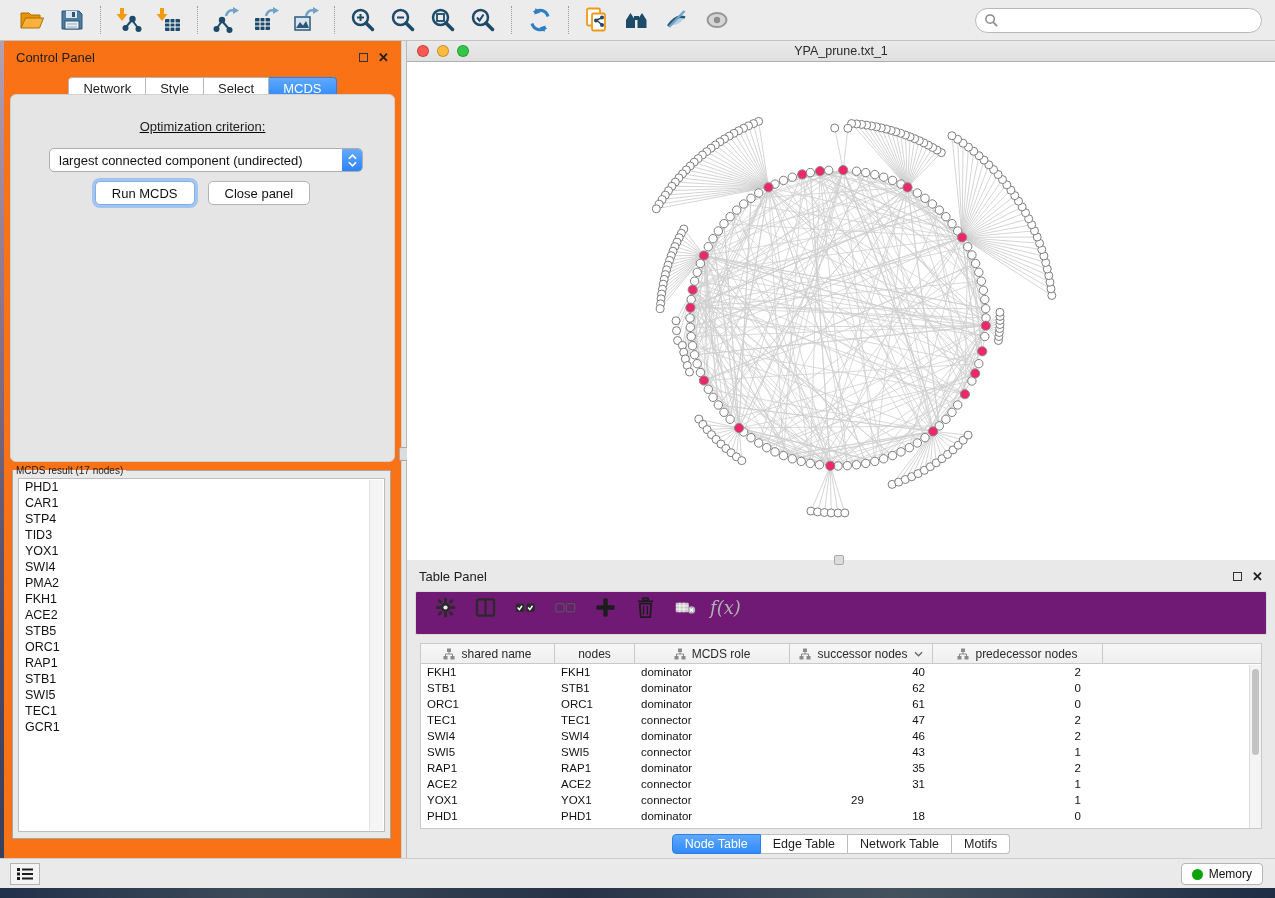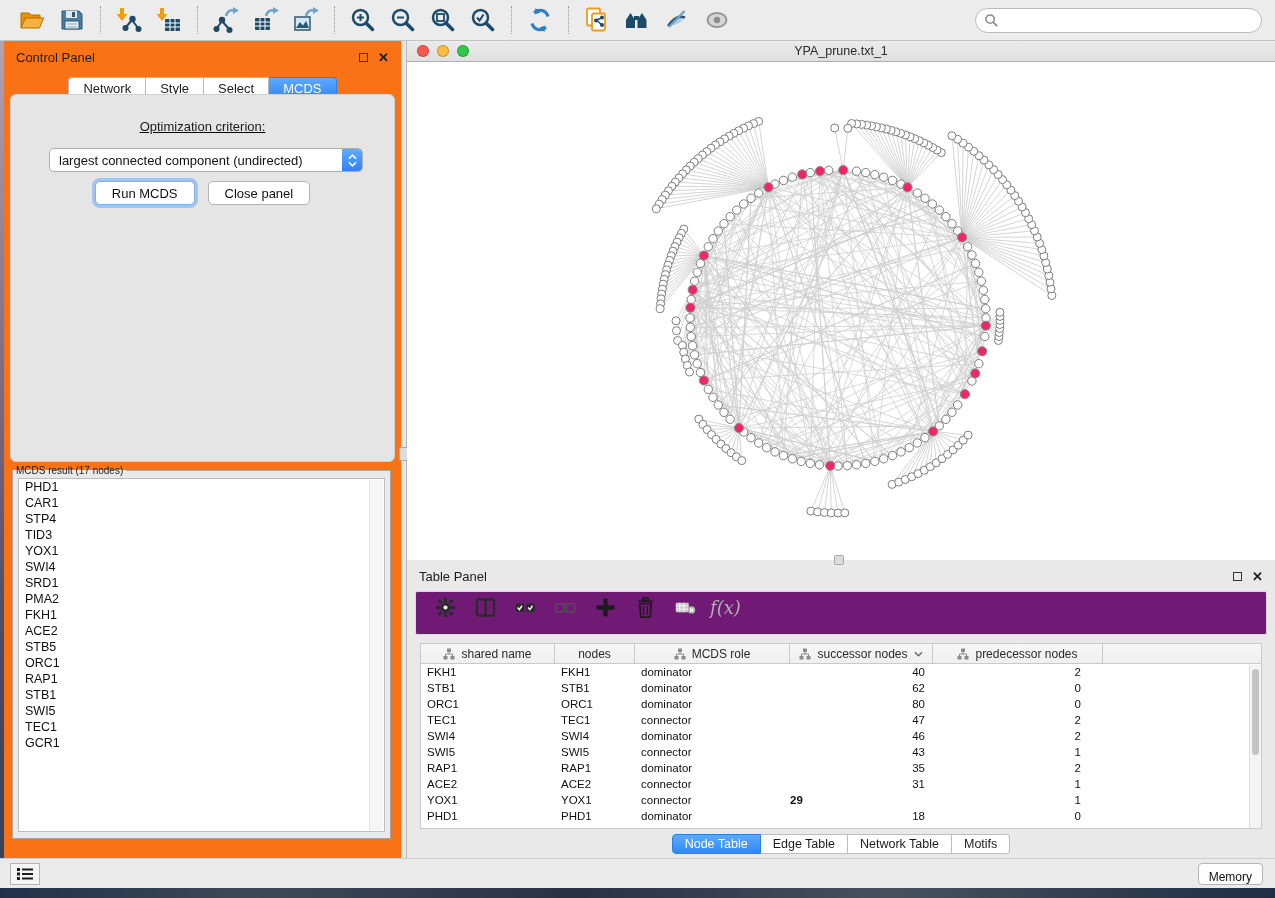--- a/index.html
+++ b/index.html
@@ -115,21 +115,21 @@
   .h-handle { position:absolute; left:427px; top:-5px; width:10px; height:10px;
     background:#dcdcdc; border:1px solid #aaa; border-radius:2px; cursor:row-resize; }
 
   
   .status-bar { position:absolute; left:0; top:858px; width:1275px; height:30px;
     background:#eaeaea; border-top:1px solid #cdcdcd; }
   .list-btn { position:absolute; left:10px; top:4px; width:30px; height:22px;
     background:#f4f4f4; border:1px solid #b5b5b5; display:flex; align-items:center; justify-content:center; cursor:pointer; }
   .memory-btn { position:absolute; right:12px; top:4px; height:22px; padding:0 10px;
     background:#fdfdfd; border:1px solid #b5b5b5; border-radius:4px;
-    display:flex; align-items:center; gap:6px; font-size:12px; color:#111; cursor:pointer;flex-direction:column; }
+    display:flex; align-items:center; gap:6px; font-size:12px; color:#111; cursor:pointer; }
   .mem-dot { width:11px; height:11px; border-radius:50%; }
 </style>
 </head>
 <body>
 
 <div class="screen">
 
   <div class="toolbar">
     <button class="tb">
       <svg viewBox="0 0 26 26">
@@ -316,21 +316,20 @@
     <fieldset class="mcds-fieldset">
       <legend>MCDS result (17 nodes)</legend>
       <div class="mcds-list">
         <div id="mcds-items">
             <div class="mcds-item">PHD1</div>
             <div class="mcds-item">CAR1</div>
             <div class="mcds-item">STP4</div>
             <div class="mcds-item">TID3</div>
             <div class="mcds-item">YOX1</div>
             <div class="mcds-item">SWI4</div>
-            <div class="mcds-item">SRD1</div>
             <div class="mcds-item">PMA2</div>
             <div class="mcds-item">FKH1</div>
             <div class="mcds-item">ACE2</div>
             <div class="mcds-item">STB5</div>
             <div class="mcds-item">ORC1</div>
             <div class="mcds-item">RAP1</div>
             <div class="mcds-item">STB1</div>
             <div class="mcds-item">SWI5</div>
             <div class="mcds-item">TEC1</div>
             <div class="mcds-item">GCR1</div>
@@ -1169,21 +1168,21 @@
             <div class="nt-cell" style="width: 134px; padding-left: 6px;">STB1</div>
             <div class="nt-cell" style="width: 80px; padding-left: 6px;">STB1</div>
             <div class="nt-cell" style="width: 155px; padding-left: 6px;">dominator</div>
             <div class="nt-cell" style="width: 143px; text-align: right; padding-right: 8px;">62</div>
             <div class="nt-cell" style="width: 170px; text-align: right; padding-right: 22px;">0</div>
           </div>
           <div class="nt-row">
             <div class="nt-cell" style="width: 134px; padding-left: 6px;">ORC1</div>
             <div class="nt-cell" style="width: 80px; padding-left: 6px;">ORC1</div>
             <div class="nt-cell" style="width: 155px; padding-left: 6px;">dominator</div>
-            <div class="nt-cell" style="width: 143px; text-align: right; padding-right: 8px;">80</div>
+            <div class="nt-cell" style="width: 143px; text-align: right; padding-right: 8px;">61</div>
             <div class="nt-cell" style="width: 170px; text-align: right; padding-right: 22px;">0</div>
           </div>
           <div class="nt-row">
             <div class="nt-cell" style="width: 134px; padding-left: 6px;">TEC1</div>
             <div class="nt-cell" style="width: 80px; padding-left: 6px;">TEC1</div>
             <div class="nt-cell" style="width: 155px; padding-left: 6px;">connector</div>
             <div class="nt-cell" style="width: 143px; text-align: right; padding-right: 8px;">47</div>
             <div class="nt-cell" style="width: 170px; text-align: right; padding-right: 22px;">2</div>
           </div>
           <div class="nt-row">
@@ -1211,21 +1210,21 @@
             <div class="nt-cell" style="width: 134px; padding-left: 6px;">ACE2</div>
             <div class="nt-cell" style="width: 80px; padding-left: 6px;">ACE2</div>
             <div class="nt-cell" style="width: 155px; padding-left: 6px;">connector</div>
             <div class="nt-cell" style="width: 143px; text-align: right; padding-right: 8px;">31</div>
             <div class="nt-cell" style="width: 170px; text-align: right; padding-right: 22px;">1</div>
           </div>
           <div class="nt-row">
             <div class="nt-cell" style="width: 134px; padding-left: 6px;">YOX1</div>
             <div class="nt-cell" style="width: 80px; padding-left: 6px;">YOX1</div>
             <div class="nt-cell" style="width: 155px; padding-left: 6px;">connector</div>
-            <div class="nt-cell" style="width: 143px; text-align: left; padding-right: 8px; font-weight: bold;">29</div>
+            <div class="nt-cell" style="width: 143px; text-align: center; padding-right: 8px;">29</div>
             <div class="nt-cell" style="width: 170px; text-align: right; padding-right: 22px;">1</div>
           </div>
           <div class="nt-row">
             <div class="nt-cell" style="width: 134px; padding-left: 6px;">PHD1</div>
             <div class="nt-cell" style="width: 80px; padding-left: 6px;">PHD1</div>
             <div class="nt-cell" style="width: 155px; padding-left: 6px;">dominator</div>
             <div class="nt-cell" style="width: 143px; text-align: right; padding-right: 8px;">18</div>
             <div class="nt-cell" style="width: 170px; text-align: right; padding-right: 22px;">0</div>
           </div>
         </div>

